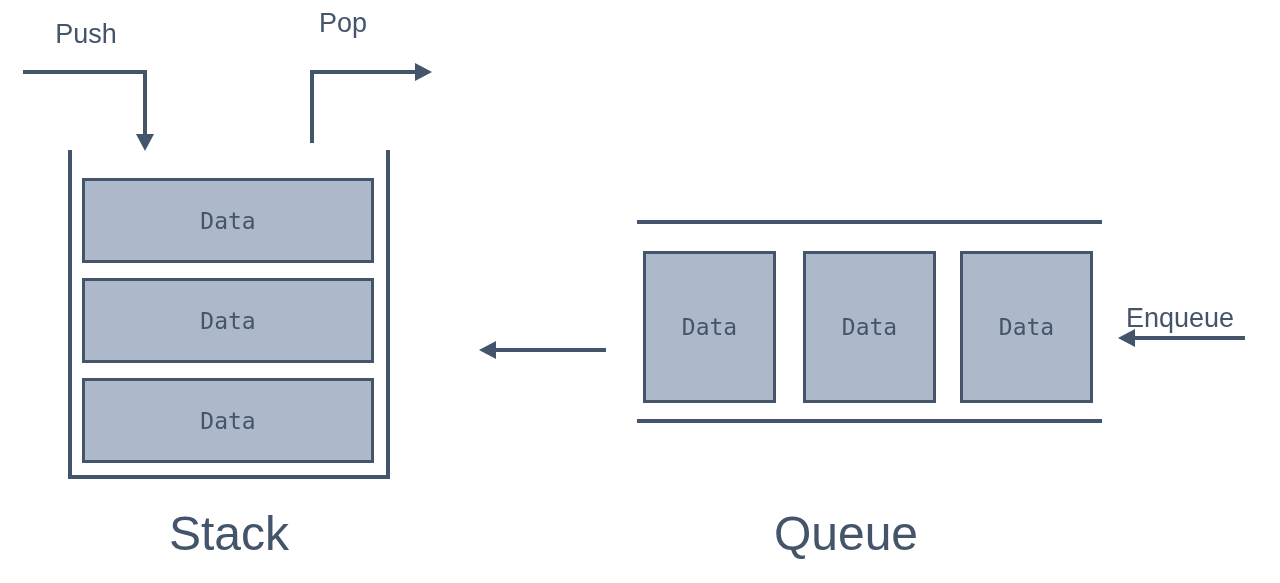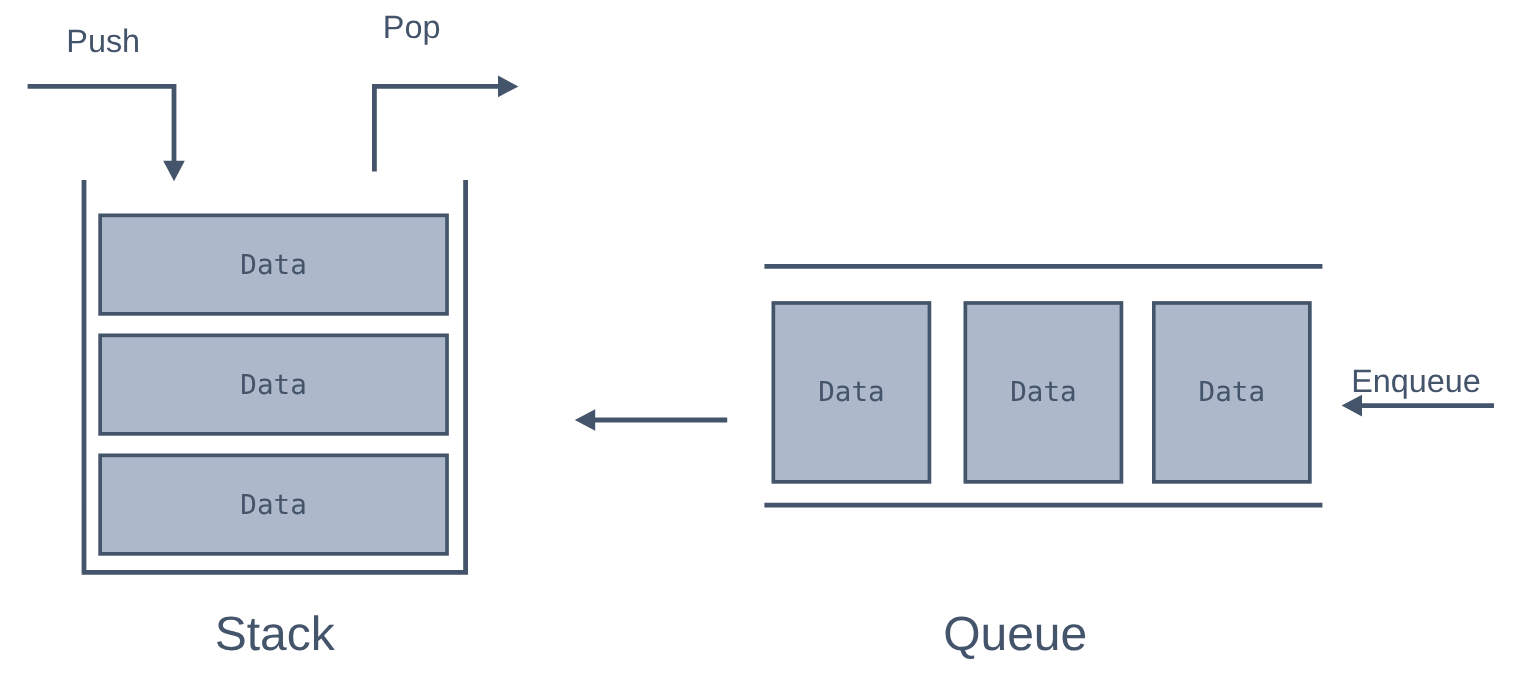--- a/index.html
+++ b/index.html
@@ -36,21 +36,21 @@
     transform: translateX(-50%);
     color: var(--ink, #44546A);
     font-size: 27px;
     line-height: 1.2;
     white-space: nowrap;
   }
   .title {
     position: absolute;
     transform: translateX(-50%);
     color: var(--ink, #44546A);
-    font-size: 40px;
+    font-size: 48px;
     line-height: 1.2;
     white-space: nowrap;
   }
   .data-box {
     position: absolute;
     box-sizing: border-box;
     background: var(--fill, #ADB9CA);
     border: 3px solid var(--ink, #44546A);
     display: flex;
     align-items: center;

